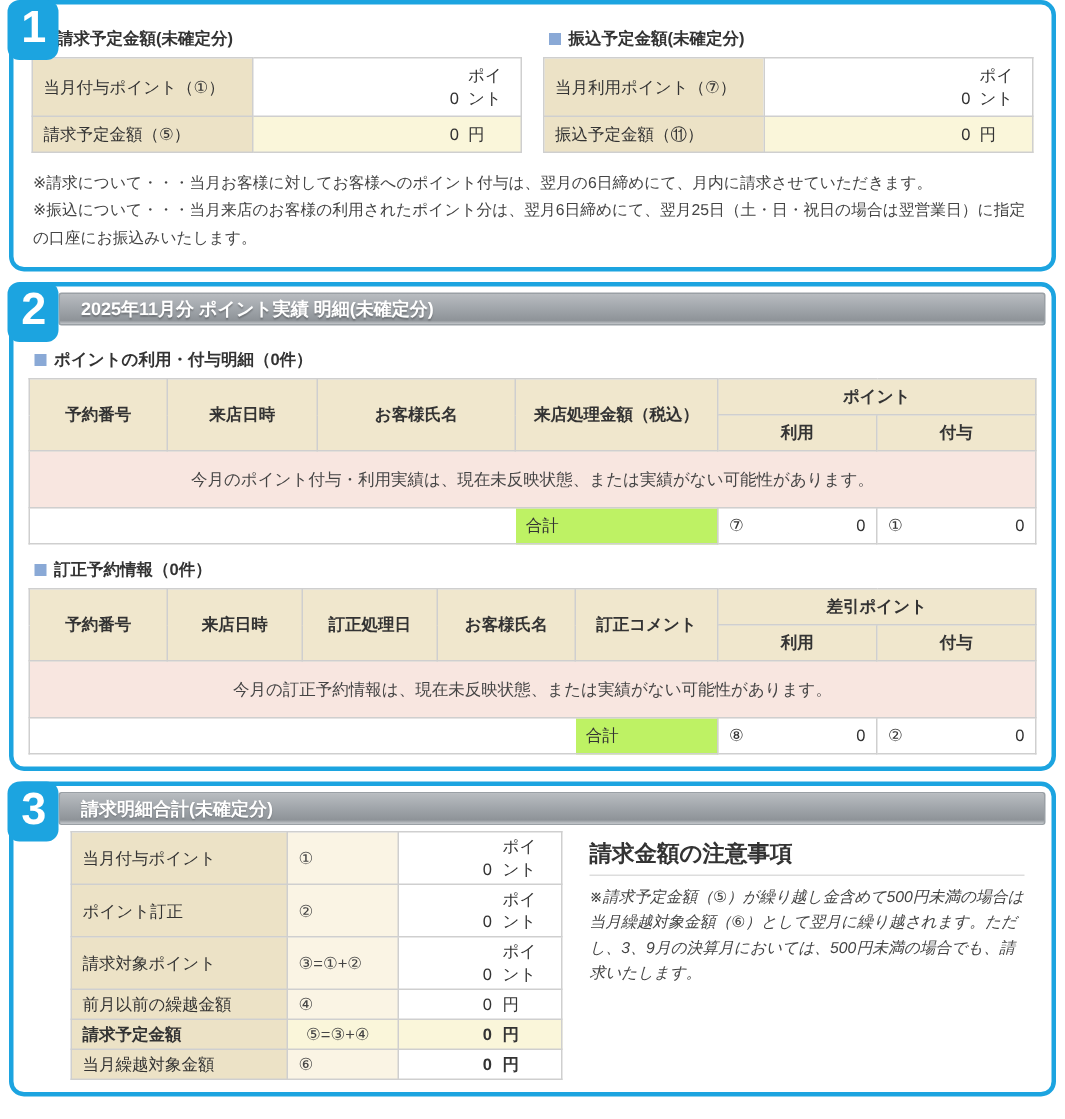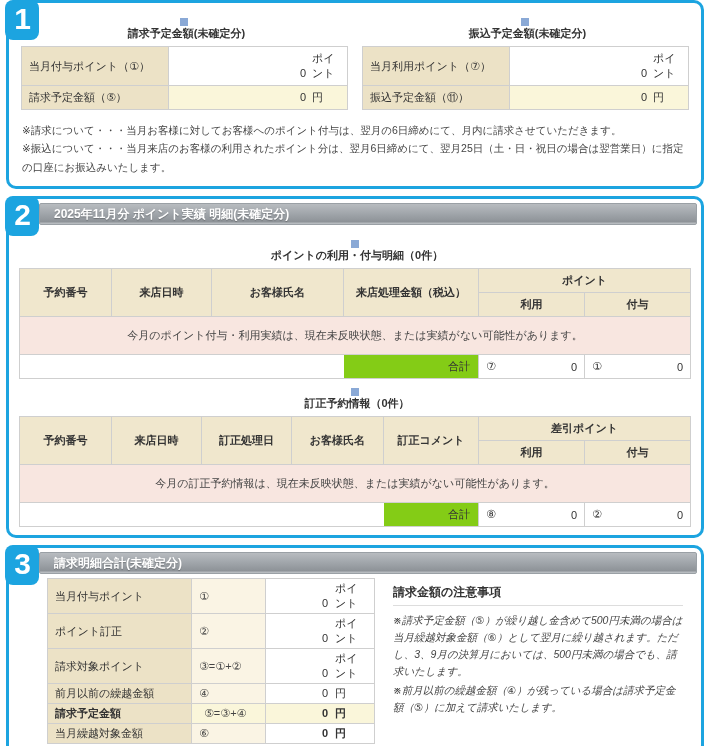--- a/index.html
+++ b/index.html
@@ -63,21 +63,20 @@
   }
 
   
   .sub-head {
     font-weight: bold;
     font-size: 11px;
     color: #333;
     margin: 9px 0 5px 4px;
     display: flex;
     align-items: center;
-    flex-direction: column;
   }
   .sq {
     display: inline-block;
     width: 8px; height: 8px;
     background: #8aa9d6;
     margin-right: 5px;
     flex: 0 0 auto;
   }
 
   
@@ -116,21 +115,21 @@
   }
   .t2 td.msg {
     background: #f8e6e0;
     text-align: center;
     padding: 11px 4px;
     font-size: 11px;
     color: #444;
   }
   .t2 td.sum-blank { background: #fff; border-right: 0; }
   .t2 td.sum-lbl {
-    background: #84cc16; text-align: right; border-left: 0;
+    background: #bef264; border-left: 0;
     padding-right: 8px;
   }
   .t2 td.sum-val  { background: #fff; text-align: right; }
   .mark-cell { display: flex; justify-content: space-between; align-items: center; }
 
   
   .s34 { display: flex; gap: 0; margin: 2px 2px 0 2px; }
   .s34 .left { width: 328px; flex: 0 0 328px; margin-left: 26px; }
   .s34 .right { flex: 1 1 auto; padding: 6px 6px 0 18px; }
   .t3 { width: 100%; table-layout: fixed; }
@@ -138,21 +137,21 @@
   .t3 td.c1 { width: 144px; background: #ece2c6; }
   .t3 td.c1b { width: 144px; background: #ece2c6; font-weight: bold; }
   .t3 td.c2 { width: 74px; background: #faf4e4; text-align: left; color: #444; }
   .t3 td.c2y { width: 74px; background: #faf6da; text-align: left; color: #444; padding-left: 12px; }
   .t3 td.c3 { background: #ffffff; text-align: right; padding-right: 8px; }
   .t3 td.c3y { background: #faf6da; text-align: right; padding-right: 8px; font-weight: bold; }
   .t3 .num { display: inline-block; width: 46px; text-align: right; }
   .t3 .unit { display: inline-block; width: 38px; text-align: left; padding-left: 7px; }
 
   .note-title {
-    font-weight: bold; font-size: 12px; color: #333;
+    font-weight: bold; font-size: 15px; color: #333;
     padding-bottom: 4px; border-bottom: 1px solid #dddddd;
     margin-bottom: 6px;
   }
   .note-body p {
     margin: 0 0 2px 0;
     font-size: 10.5px;
     line-height: 1.62;
     color: #444;
     font-style: italic;
   }
@@ -333,18 +332,17 @@
             <td class="c2">⑥</td>
             <td class="c3" style="font-weight:bold"><span class="num">0</span><span class="unit">円</span></td>
           </tr>
         </tbody>
           </table>
       </div>
       <div class="right">
         <div class="note-title">請求金額の注意事項</div>
         <div class="note-body">
           <p>※請求予定金額（⑤）が繰り越し金含めて500円未満の場合は当月繰越対象金額（⑥）として翌月に繰り越されます。ただし、3、9月の決算月においては、500円未満の場合でも、請求いたします。</p>
-          <p>※前月以前の繰越金額（④）が残っている場合は請求予定金額（⑤）に加えて請求いたします。</p>
         </div>
       </div>
     </div>
   </div>
 </div>
 
 </body></html>

